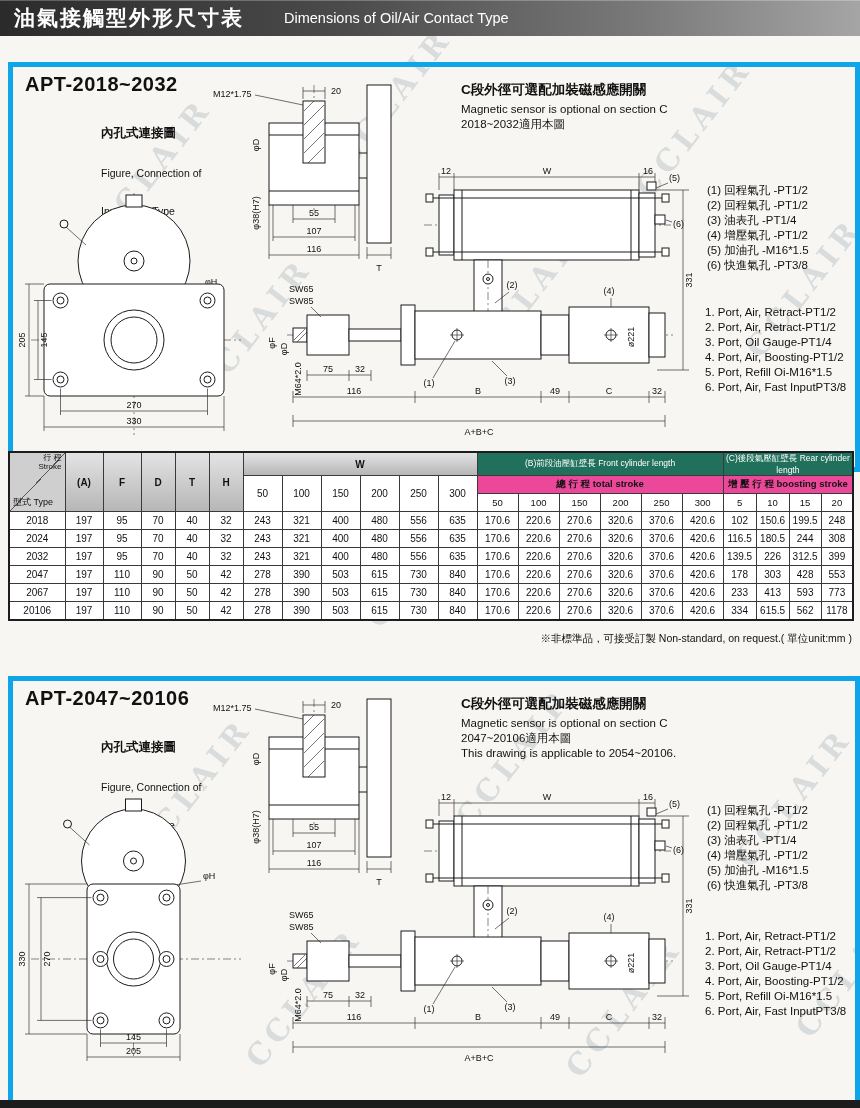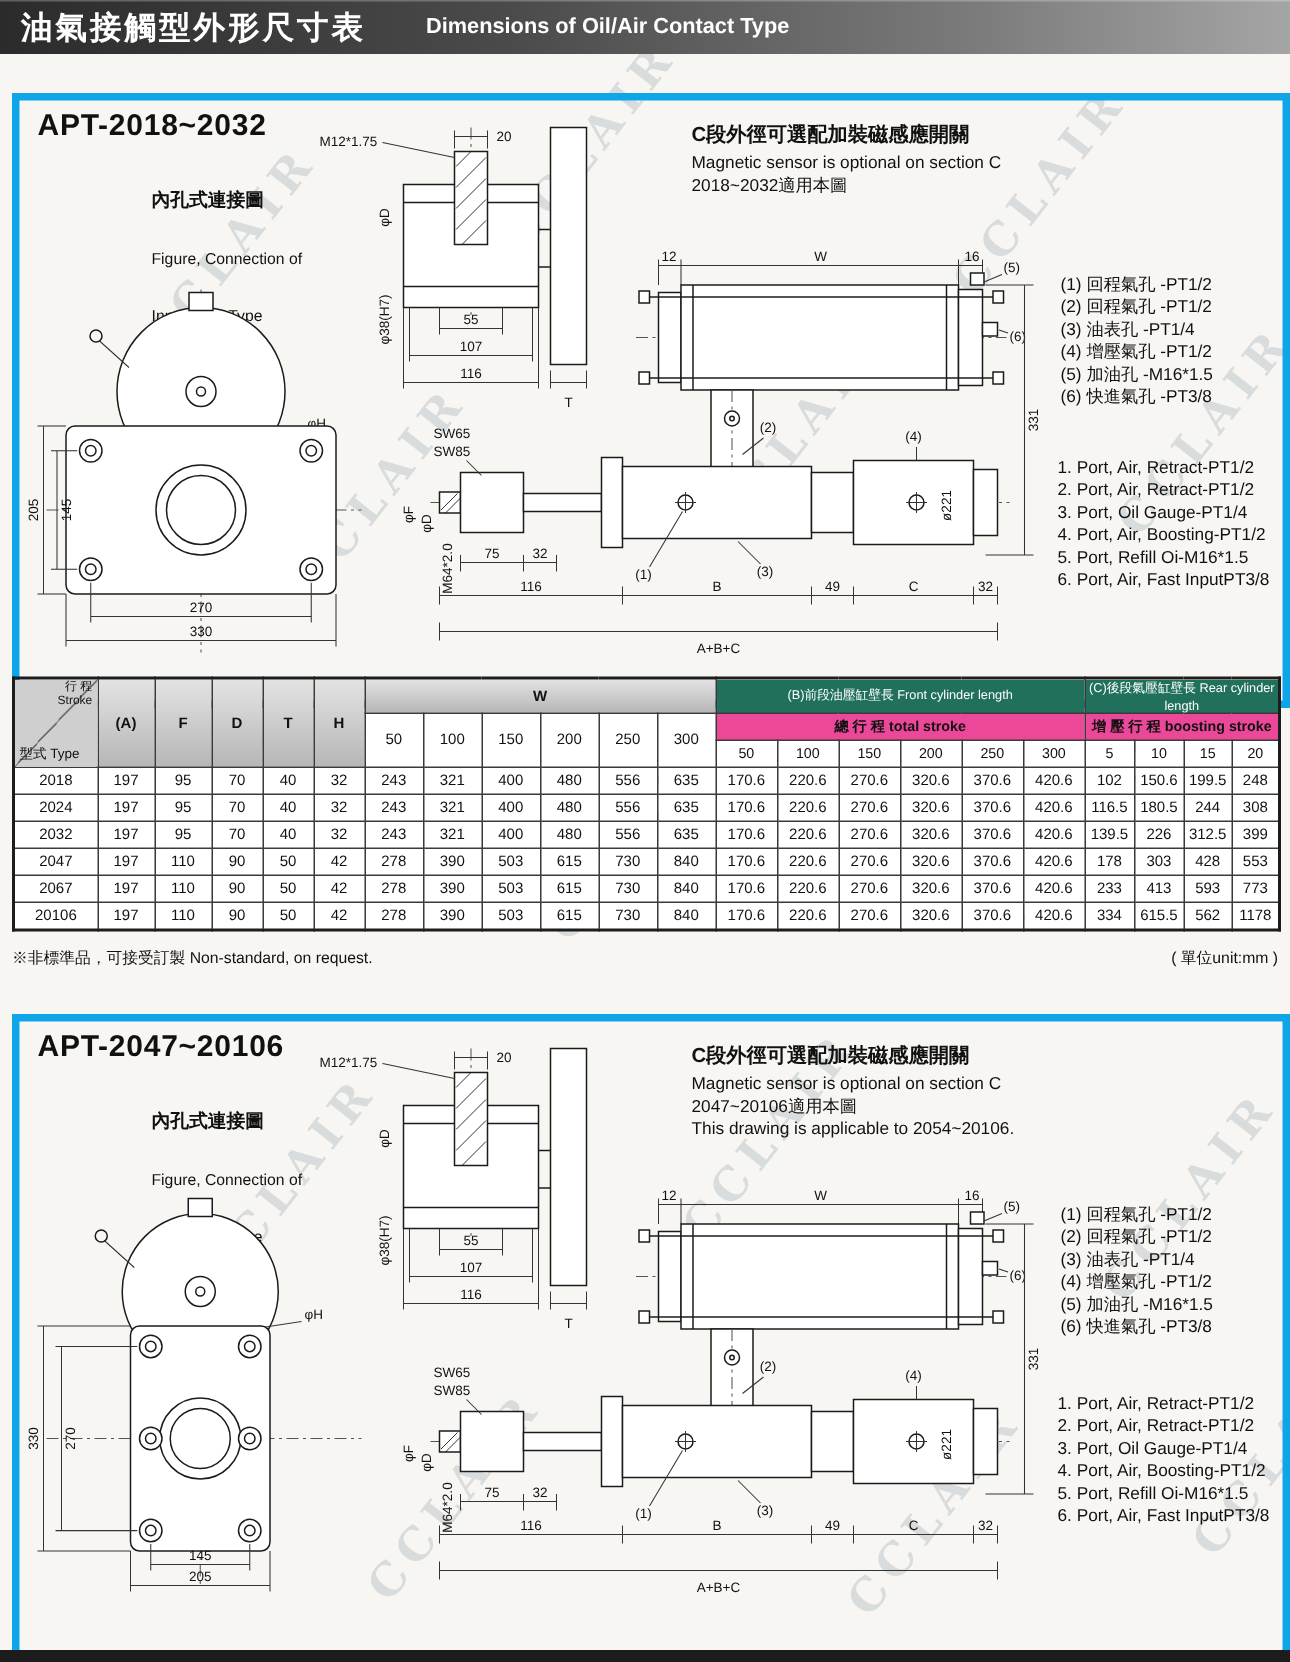--- a/index.html
+++ b/index.html
@@ -4,21 +4,21 @@
 <style>
   html,body{margin:0;padding:0;background:#e8e8e6;}
   .page{position:relative;width:860px;height:1108px;background:#f7f6f2;overflow:hidden;
         font-family:"Liberation Sans",sans-serif;color:#111;}
   .wm{position:absolute;z-index:0;font:700 30px "DejaVu Serif",serif;color:rgba(130,145,158,.26);
       letter-spacing:6px;transform:rotate(-52deg);pointer-events:none;white-space:nowrap;}
   .titlebar{position:absolute;left:0;top:0;width:860px;height:36px;z-index:2;
             background:linear-gradient(90deg,#2b2b2b,#4b4b4b 40%,#7a7a7a 75%,#a5a5a5);
             display:flex;align-items:center;box-shadow:inset 0 1px 0 rgba(255,255,255,.25);gap:24px;}
   .t-zh{font-size:21px;font-weight:700;color:#fff;margin-left:14px;letter-spacing:2px;}
-  .t-en{font-size:14.5px;font-weight:700;color:#fff;margin-left:16px;}
+  .t-en{font-size:14.5px;font-weight:400;color:#fff;margin-left:16px;}
   .panel{position:absolute;left:8px;width:842px;border:5px solid #0ea5e9;z-index:1;background:transparent;}
   .model{position:absolute;left:12px;top:6px;font-size:20px;font-weight:700;letter-spacing:.5px;}
   .figlabel{position:absolute;width:150px;}
   .figlabel .fz{font-size:12.5px;font-weight:700;margin-bottom:2px;}
   .figlabel .fe{font-size:10.5px;line-height:13px;margin-top:25px;}
   .sensor{position:absolute;width:260px;}
   .sensor .sz{font-size:13.5px;font-weight:600;margin-bottom:3px;}
   .sensor .se{font-size:11.5px;line-height:15px;}
   .ports{position:absolute;width:160px;}
   .ports div{font-size:11.5px;line-height:15px;white-space:nowrap;}
@@ -36,21 +36,21 @@
   thead th{font-size:10px;font-weight:700;background:linear-gradient(180deg,#e3e3e3,#b6b6b6);height:18px;}
   thead th.grn{background:#20705c;color:#fff;font-size:8.5px;font-weight:400;letter-spacing:0;}
   thead th.sub{background:#ec4899;font-size:9.5px;font-weight:700;height:17px;}
   thead th.wsub{background:#fff;font-weight:400;}
   thead th.num{background:#fff;font-weight:400;height:17px;font-size:9.5px;}
   td{background:#fff;font-size:10px;height:17px;}
   td.typ{font-weight:400;}
   .corner{position:relative;background:linear-gradient(to bottom right,#cfcfcf 49.5%,#555 49.5%,#555 50.6%,#cfcfcf 50.6%),linear-gradient(180deg,#e3e3e3,#b6b6b6);}
   .c-tr{position:absolute;top:1px;right:3px;font-size:8px;line-height:8.5px;font-weight:400;text-align:right;}
   .c-bl{position:absolute;bottom:2px;left:3px;font-size:9px;font-weight:400;}
-  .noteline{position:absolute;left:8px;width:844px;display:flex;justify-content:space-between;
+  .noteline{position:absolute;left:8px;width:844px;display:flex;justify-content:flex-end;
             font-size:10.5px;z-index:1;}
   .botbar{position:absolute;left:0;top:1100px;width:860px;height:8px;background:#1c1c1c;z-index:2;}
 </style>
 </head>
 <body>
 
 <div class="page">
 
   <div class="wm" style="left:70px;top:150px">CCLAIR</div>
   <div class="wm" style="left:310px;top:80px">CCLAIR</div>

